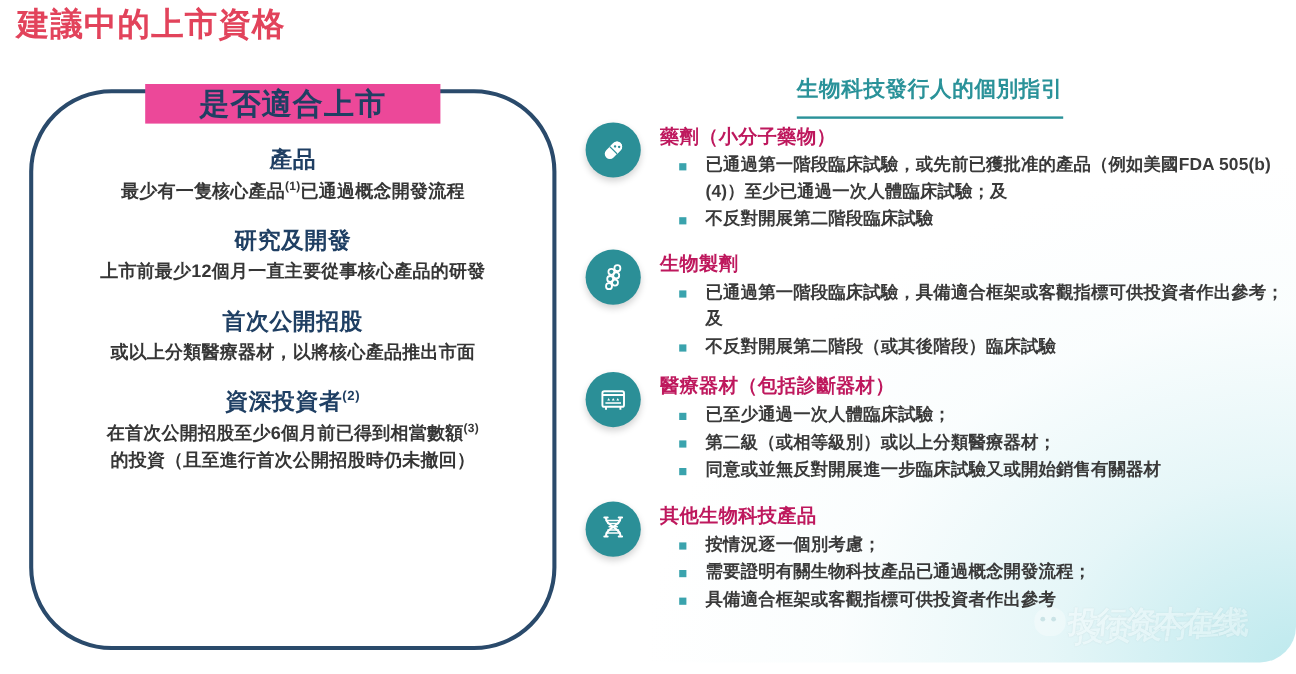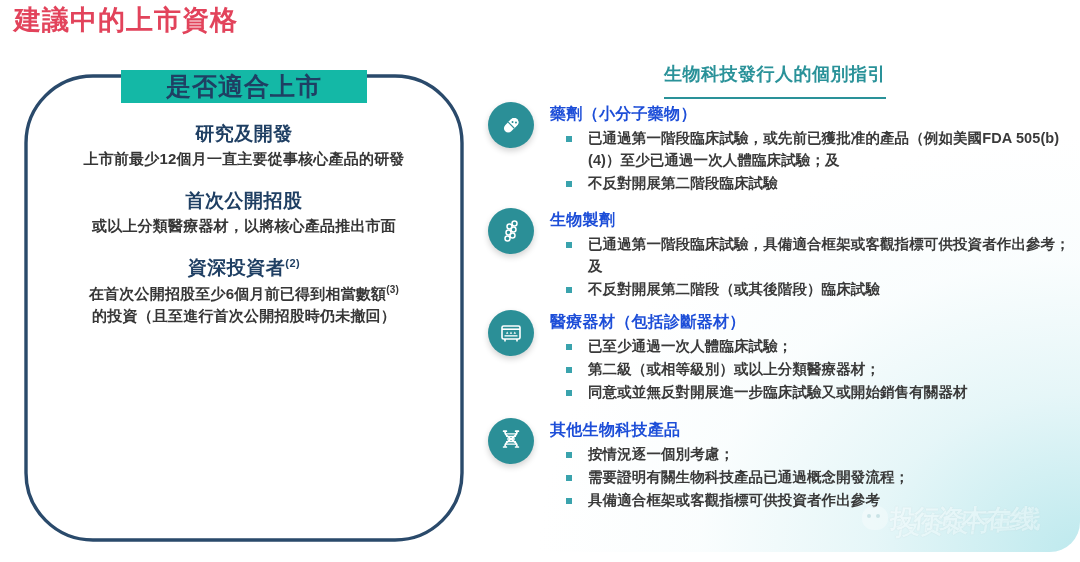--- a/index.html
+++ b/index.html
@@ -22,21 +22,21 @@
   
   .left-panel {
     position: absolute; left: 18px; top: 68px;
     width: 452px; height: 480px;
   }
   .bracket {
     position: absolute; left: 0; top: 0; width: 452px; height: 480px;
   }
   .left-heading-wrap {
     position: absolute; left: 103px; top: 2px; width: 246px;
-    text-align: center; background:#14b8a6;
+    text-align: center; background:#ec4899;
   }
   .left-body {
     position: absolute; left: 8px; top: 52px; width: 436px;
     text-align: center;
   }
   .blk { margin-bottom: 17px; }
   .blk-title {
     font-size: 19px; font-weight: bold; color: #1f3f63;
     line-height: 1.45; letter-spacing: .5px;
   }
@@ -72,21 +72,21 @@
   .g-icon {
     position: absolute; left: 10px; top: 0;
     width: 46px; height: 46px; border-radius: 50%;
     background: #2b8f97;
     box-shadow: 0 3px 6px rgba(0,0,0,.18);
     display: flex; align-items: center; justify-content: center;
   }
   .g-icon svg { display: block; }
   .g-body { position: absolute; left: 72px; top: 2px; width: 528px; }
   .g-title {
-    font-size: 16px; font-weight: bold; color: #1d4ed8;
+    font-size: 16px; font-weight: bold; color: #be185d;
     letter-spacing: .3px; margin-bottom: 3px;
   }
   ul.g-list { list-style: none; margin: 0; padding: 0 0 0 14px; }
   ul.g-list li {
     position: relative;
     font-size: 14.5px; font-weight: bold; color: #3a3a3a;
     line-height: 1.5; letter-spacing: .1px;
     padding-left: 24px; margin-bottom: 1px;
   }
   ul.g-list li::before {
@@ -135,20 +135,24 @@
     <svg class="bracket" viewBox="0 0 452 480">
       <path d="M 155 8 L 75 8 A 67 67 0 0 0 8 75 L 8 405 A 67 67 0 0 0 75 472 L 377 472 A 67 67 0 0 0 444 405 L 444 75 A 67 67 0 0 0 377 8 L 297 8" fill="none" stroke="#2a4a6b" stroke-width="3.4" stroke-linecap="round"></path>
     </svg>
 
     <div class="left-heading-wrap">
       <div style="font-size:25px;font-weight:bold;color:#1f3f63;letter-spacing:1px;">是否適合上市</div>
     </div>
 
     <div class="left-body">
 
+      <div class="blk">
+        <div class="blk-title">產品</div>
+        <div class="blk-desc"><span>最少有一隻核心產品</span><sup>(1)</sup><span>已通過概念開發流程</span></div>
+      </div>
 
       <div class="blk">
         <div class="blk-title">研究及開發</div>
         <div class="blk-desc">上市前最少12個月一直主要從事核心產品的研發</div>
       </div>
 
       <div class="blk">
         <div class="blk-title">首次公開招股</div>
         <div class="blk-desc">或以上分類醫療器材，以將核心產品推出市面</div>
       </div>

